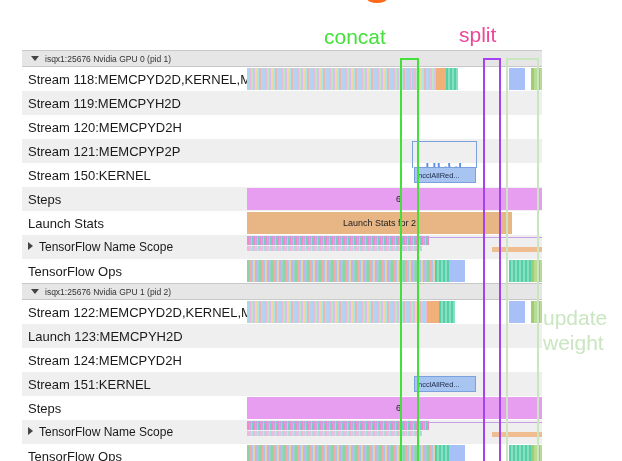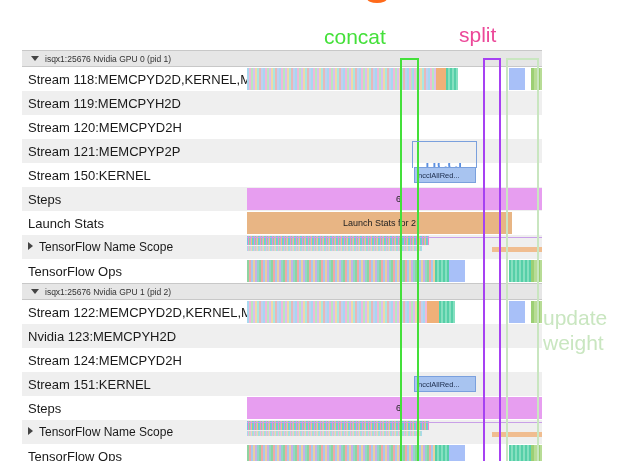--- a/index.html
+++ b/index.html
@@ -213,21 +213,21 @@
       <div class="track">
         <div class="bar tall stripes-a" style="left:0px;width:180px;"></div>
         <div class="bar tall solid-orange" style="left:180px;width:12px;"></div>
         <div class="bar tall stripes-teal" style="left:192px;width:16px;"></div>
         <div class="bar tall solid-blue" style="left:262px;width:16px;"></div>
         <div class="bar tall stripes-green" style="left:284px;width:34px;"></div>
       </div>
     </div>
 
     <div class="row alt">
-      <div class="lbl">Nvidia 123:MEMCPYH2D</div>
+      <div class="lbl">Launch 123:MEMCPYH2D</div>
       <div class="track"></div>
     </div>
 
     <div class="row">
       <div class="lbl">Stream 124:MEMCPYD2H</div>
       <div class="track"></div>
     </div>
 
     <div class="row alt">
       <div class="lbl">Stream 151:KERNEL</div>

